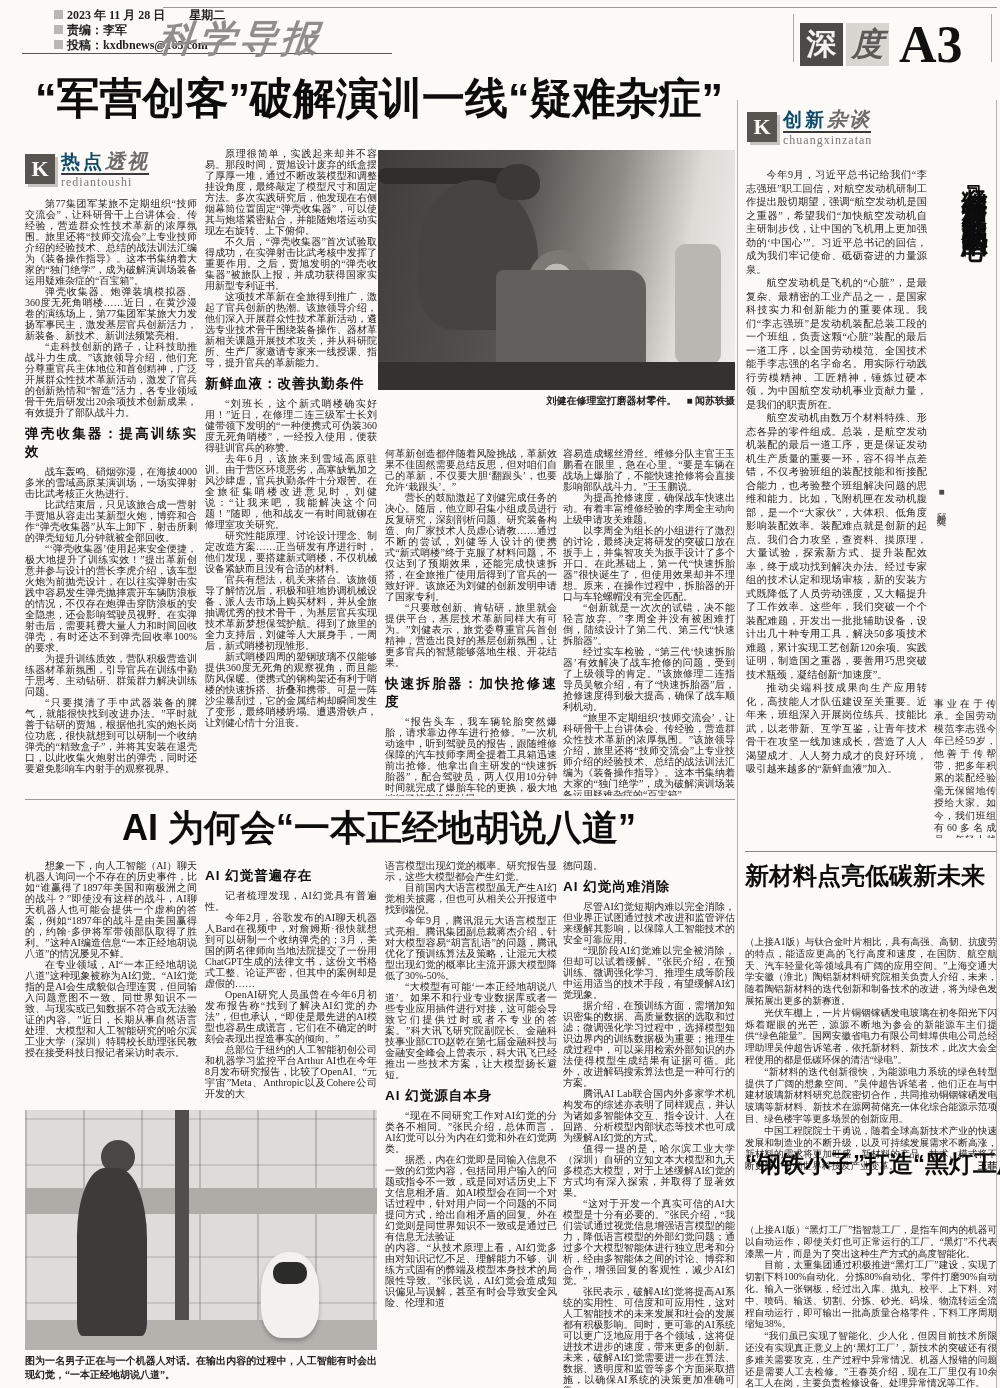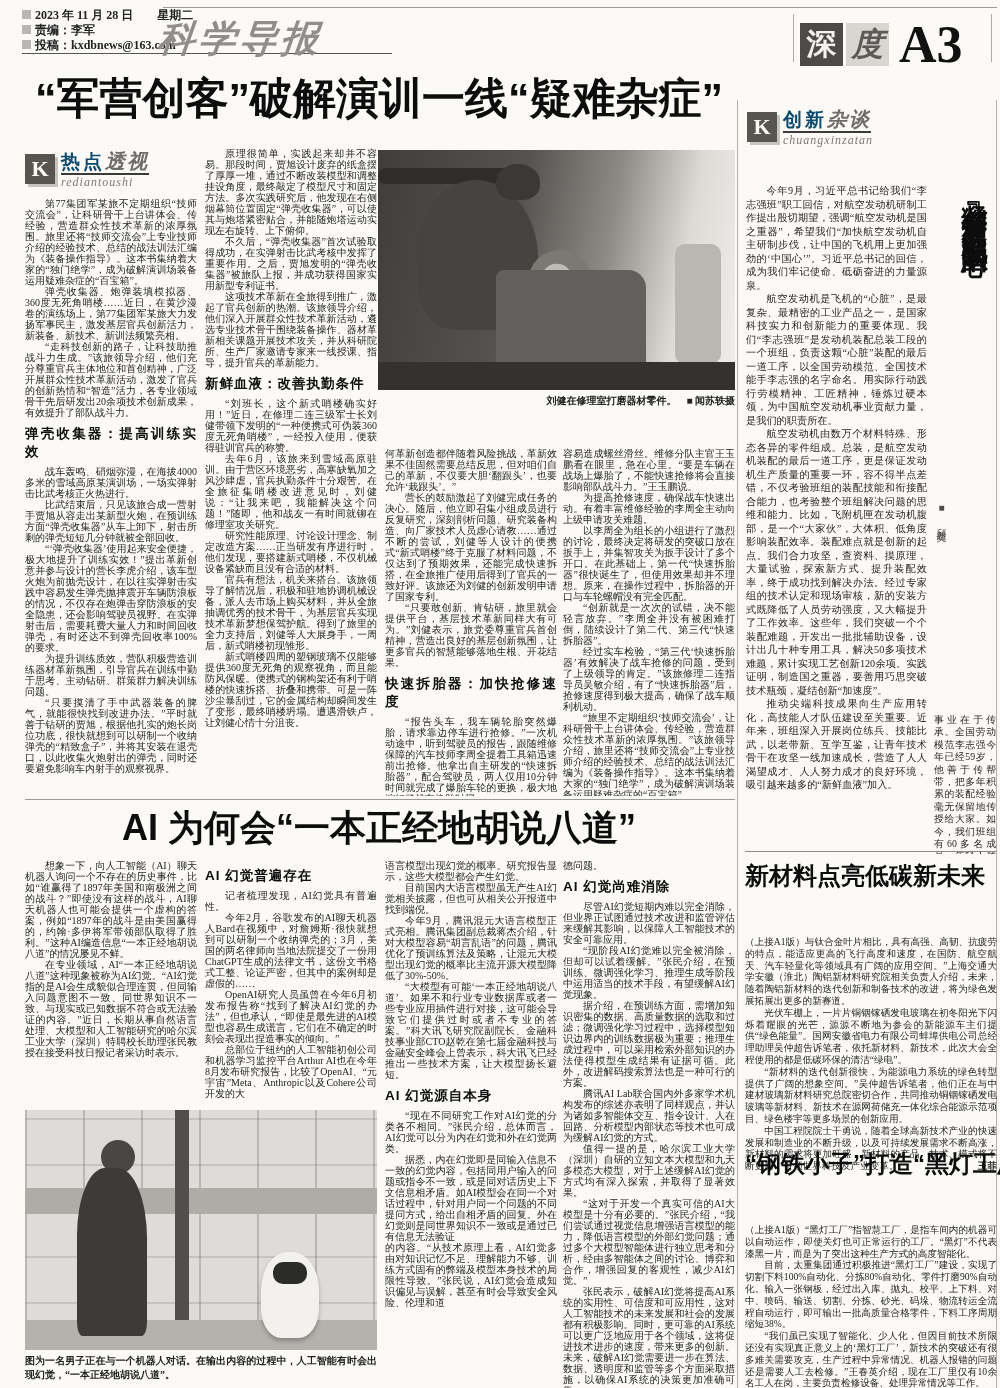--- a/index.html
+++ b/index.html
@@ -1,21 +1,21 @@
 <!DOCTYPE html>
 <html><head>
 <meta charset="utf-8">
 <style>
   html,body{margin:0;padding:0;background:#e9e7e3;}
   .page{position:relative;width:1000px;height:1388px;margin:0 auto;background:#fbfaf7;
         font-family:"Liberation Serif","DejaVu Serif",serif;color:#1c1c1c;overflow:hidden;}
   .abs{position:absolute;}
   
   .info-block{left:22px;top:8px;width:372px;}
-  .info-line{font-size:12px;font-weight:bold;line-height:15px;color:#222;white-space:nowrap;}
+  .info-line{font-size:12px;font-weight:bold;line-height:15px;color:#222;white-space:nowrap;margin-left:32px;}
   .sq{display:inline-block;width:9px;height:9px;background:#b9b7b3;margin-right:4px;}
   .info-underline{left:22px;top:53px;width:370px;height:1px;background:#555;}
   .masthead{left:158px;top:14px;width:220px;font-size:37px;font-weight:bold;font-style:italic;
             color:#908e8a;letter-spacing:4px;transform:skewX(-6deg);white-space:nowrap;}
   .top-rule{left:163px;top:7px;width:834px;height:1px;background:#9a9a9a;}
   .sec-box{left:800px;top:15px;display:flex;align-items:center;}
   .sec-sq1{width:43px;height:43px;background:#4c4b49;color:#f4f3f0;font-weight:bold;
            font-family:"Liberation Sans",sans-serif;font-size:30px;display:flex;align-items:center;justify-content:center;}
   .sec-sq2{width:43px;height:43px;background:#d9d6d1;color:#5c5a56;font-style:italic;font-weight:bold;
            font-size:32px;display:flex;align-items:center;justify-content:center;margin-left:3px;}
@@ -26,21 +26,21 @@
                  font-weight:900;font-size:43px;letter-spacing:0px;color:#0d0d0d;white-space:nowrap;}
   .ai-headline{left:22px;top:804px;width:714px;text-align:center;font-family:"Liberation Sans","DejaVu Sans",sans-serif;
                font-weight:900;font-size:36px;color:#0d0d0d;white-space:nowrap;}
   
   .kicker{display:flex;align-items:flex-start;}
   .k-logo{width:30px;height:30px;background:#57554f;color:#fbfaf7;font-weight:bold;font-size:22px;
           display:flex;align-items:center;justify-content:center;box-shadow:3px 3px 0 #c6c4c0;margin:6px 6px 0 0;flex:none;}
   .kicker-right{border-bottom:2px solid #3a3a3a;padding-bottom:2px;}
   .kicker-bold{font-family:"Liberation Sans",sans-serif;font-weight:900;font-size:19px;letter-spacing:3px;color:#0c4a6e;}
   .kicker-script{font-style:italic;font-weight:bold;font-size:20px;color:#6e6c68;letter-spacing:2px;}
-  .kicker-pinyin{font-style:italic;font-size:12px;color:#7b7975;letter-spacing:1px;}
+  .kicker-pinyin{font-size:12px;color:#7b7975;letter-spacing:1px;}
   
   .col{position:absolute;width:172px;overflow:hidden;text-align:justify;}
   .para{margin:0;text-indent:2em;font-size:10px;line-height:11px;color:#1d1d1d;}
   .para.cont{text-indent:0;}
   .subhead{font-family:"Liberation Sans",sans-serif;font-weight:900;font-size:13.5px;color:#0f0f0f;
            margin:7px 0 5px;text-indent:0;letter-spacing:1px;}
   .author{float:right;font-weight:bold;padding-left:6px;}
   
   .photo{position:absolute;overflow:hidden;}
   .photo1{left:353px;top:2px;width:357px;height:240px;
@@ -65,21 +65,21 @@
   .p2-man-head{position:absolute;left:76px;top:30px;width:34px;height:34px;background:#4a4643;border-radius:50%;}
   .p2-robot{position:absolute;left:236px;top:142px;width:58px;height:86px;background:#f2f1ee;border-radius:45% 45% 35% 35%;
             box-shadow:0 3px 4px rgba(0,0,0,.25);}
   .p2-robot-face{position:absolute;left:248px;top:152px;width:34px;height:22px;background:#2b2b29;border-radius:10px;}
   .caption{font-size:10px;font-weight:bold;line-height:14px;color:#222;}
   .credit{margin-left:10px;}
   
   .rp-divider{left:737px;top:100px;width:1px;height:1288px;background:#b4b2ae;}
   .rp-edge{left:996px;top:100px;width:1px;height:1288px;background:#b4b2ae;}
   .zatan-header{left:747px;top:106px;width:248px;}
-  .zatan-body{left:746px;top:184px;width:250px;height:674px;display:flex;overflow:hidden;}
+  .zatan-body{left:746px;top:168px;width:250px;height:674px;display:flex;overflow:hidden;}
   .zatan-text{width:181px;flex:none;text-align:justify;}
   .zatan-text .para{font-size:10.2px;line-height:13.5px;color:#26241f;}
   .zatan-strip{width:62px;margin-left:7px;position:relative;flex:none;}
   .v-headline{writing-mode:vertical-rl;font-family:"Liberation Sans",sans-serif;font-weight:900;
               font-size:26px;letter-spacing:2px;color:#0d0d0d;height:524px;margin-left:24px;}
   .v-head-gap{display:inline-block;height:14px;}
   .v-byline{position:absolute;left:0px;top:318px;writing-mode:vertical-rl;font-size:10px;color:#4c4a46;letter-spacing:2px;}
   .zatan-tail{margin-top:6px;font-size:9.8px;line-height:12.4px;text-align:justify;color:#26241f;
               height:140px;overflow:hidden;}
   .rp-rule{left:745px;top:851px;width:251px;height:1px;background:#8a8a8a;}
@@ -124,21 +124,21 @@
           <span class="kicker-right"><span class="kicker-bold">热点</span><span class="kicker-script">透视</span></span>
           <div class="kicker-pinyin">rediantoushi</div>
         </span>
       </div>
       <div>
           <p class="para">第77集团军某旅不定期组织“技师交流会”，让科研骨干上台讲体会、传经验，营造群众性技术革新的浓厚氛围。旅里还将“技师交流会”上专业技师介绍的经验技术、总结的战法训法汇编为《装备操作指导》。这本书集纳着大家的“独门绝学”，成为破解演训场装备运用疑难杂症的“百宝箱”。</p>
           <p class="para">弹壳收集器、炮弹装填模拟器、360度无死角哨楼……近日，在黄沙漫卷的演练场上，第77集团军某旅大力发扬军事民主，激发基层官兵创新活力，新装备、新技术、新训法频繁亮相。</p>
           <p class="para">“走科技创新的路子，让科技助推战斗力生成。”该旅领导介绍，他们充分尊重官兵主体地位和首创精神，广泛开展群众性技术革新活动，激发了官兵的创新热情和“智造”活力，各专业领域骨干先后研发出20余项技术创新成果，有效提升了部队战斗力。</p>
           <div class="subhead">弹壳收集器：提高训练实效</div>
           <p class="para">战车轰鸣、硝烟弥漫，在海拔4000多米的雪域高原某演训场，一场实弹射击比武考核正火热进行。</p>
-          <p class="para">比武结束后，只见该旅合成一营射手贾旭从容走出某新型火炮，在预训练方面“弹壳收集器”从车上卸下，射击所剩的弹壳短短几分钟就被全部回收。</p>
+          <p class="para">比武结束后，只见该旅合成一营射手贾旭从容走出某新型火炮，博弈和合作“弹壳收集器”从车上卸下，射击所剩的弹壳短短几分钟就被全部回收。</p>
           <p class="para">“‘弹壳收集器’使用起来安全便捷，极大地提升了训练实效！”提出革新创意并参与设计的营长李虎介绍，该车型火炮为前抛壳设计，在以往实弹射击实践中容易发生弹壳抛摔震开车辆防浪板的情况，不仅存在炮弹击穿防浪板的安全隐患，还会影响驾驶员视野。在实弹射击后，需要耗费大量人力和时间回收弹壳，有时还达不到弹壳回收率100%的要求。</p>
           <p class="para">为提升训练质效，营队积极营造训练器材革新氛围，引导官兵在训练中勤于思考、主动钻研、群策群力解决训练问题。</p>
           <p class="para">“只要摸清了手中武器装备的脾气，就能很快找到改进办法。”平时就善于钻研的贾旭，根据他扎实的炮长岗位功底，很快就想到可以研制一个收纳弹壳的“精致盒子”，并将其安装在退壳口，以此收集火炮射出的弹壳，同时还要避免影响车内射手的观察视界。</p>
         </div>
     </div>
     <div class="col" style="left:180px;top:0;height:648px;">
         <p class="para">原理很简单，实践起来却并不容易。那段时间，贾旭设计废弃的纸盒摆了厚厚一堆，通过不断改装模型和调整挂设角度，最终敲定了模型尺寸和固定方法。多次实践研究后，他发现在右侧烟幕筒位置固定“弹壳收集器”，可以使其与炮塔紧密贴合，并能随炮塔运动实现左右旋转、上下俯仰。</p>
         <p class="para">不久后，“弹壳收集器”首次试验取得成功，在实弹射击比武考核中发挥了重要作用。之后，贾旭发明的“弹壳收集器”被旅队上报，并成功获得国家实用新型专利证书。</p>
         <p class="para">这项技术革新在全旅得到推广，激起了官兵创新的热潮。该旅领导介绍，他们深入开展群众性技术革新活动，遴选专业技术骨干围绕装备操作、器材革新相关课题开展技术攻关，并从科研院所、生产厂家邀请专家来一线授课、指导，提升官兵的革新能力。</p>
         <div class="subhead">新鲜血液：改善执勤条件</div>

